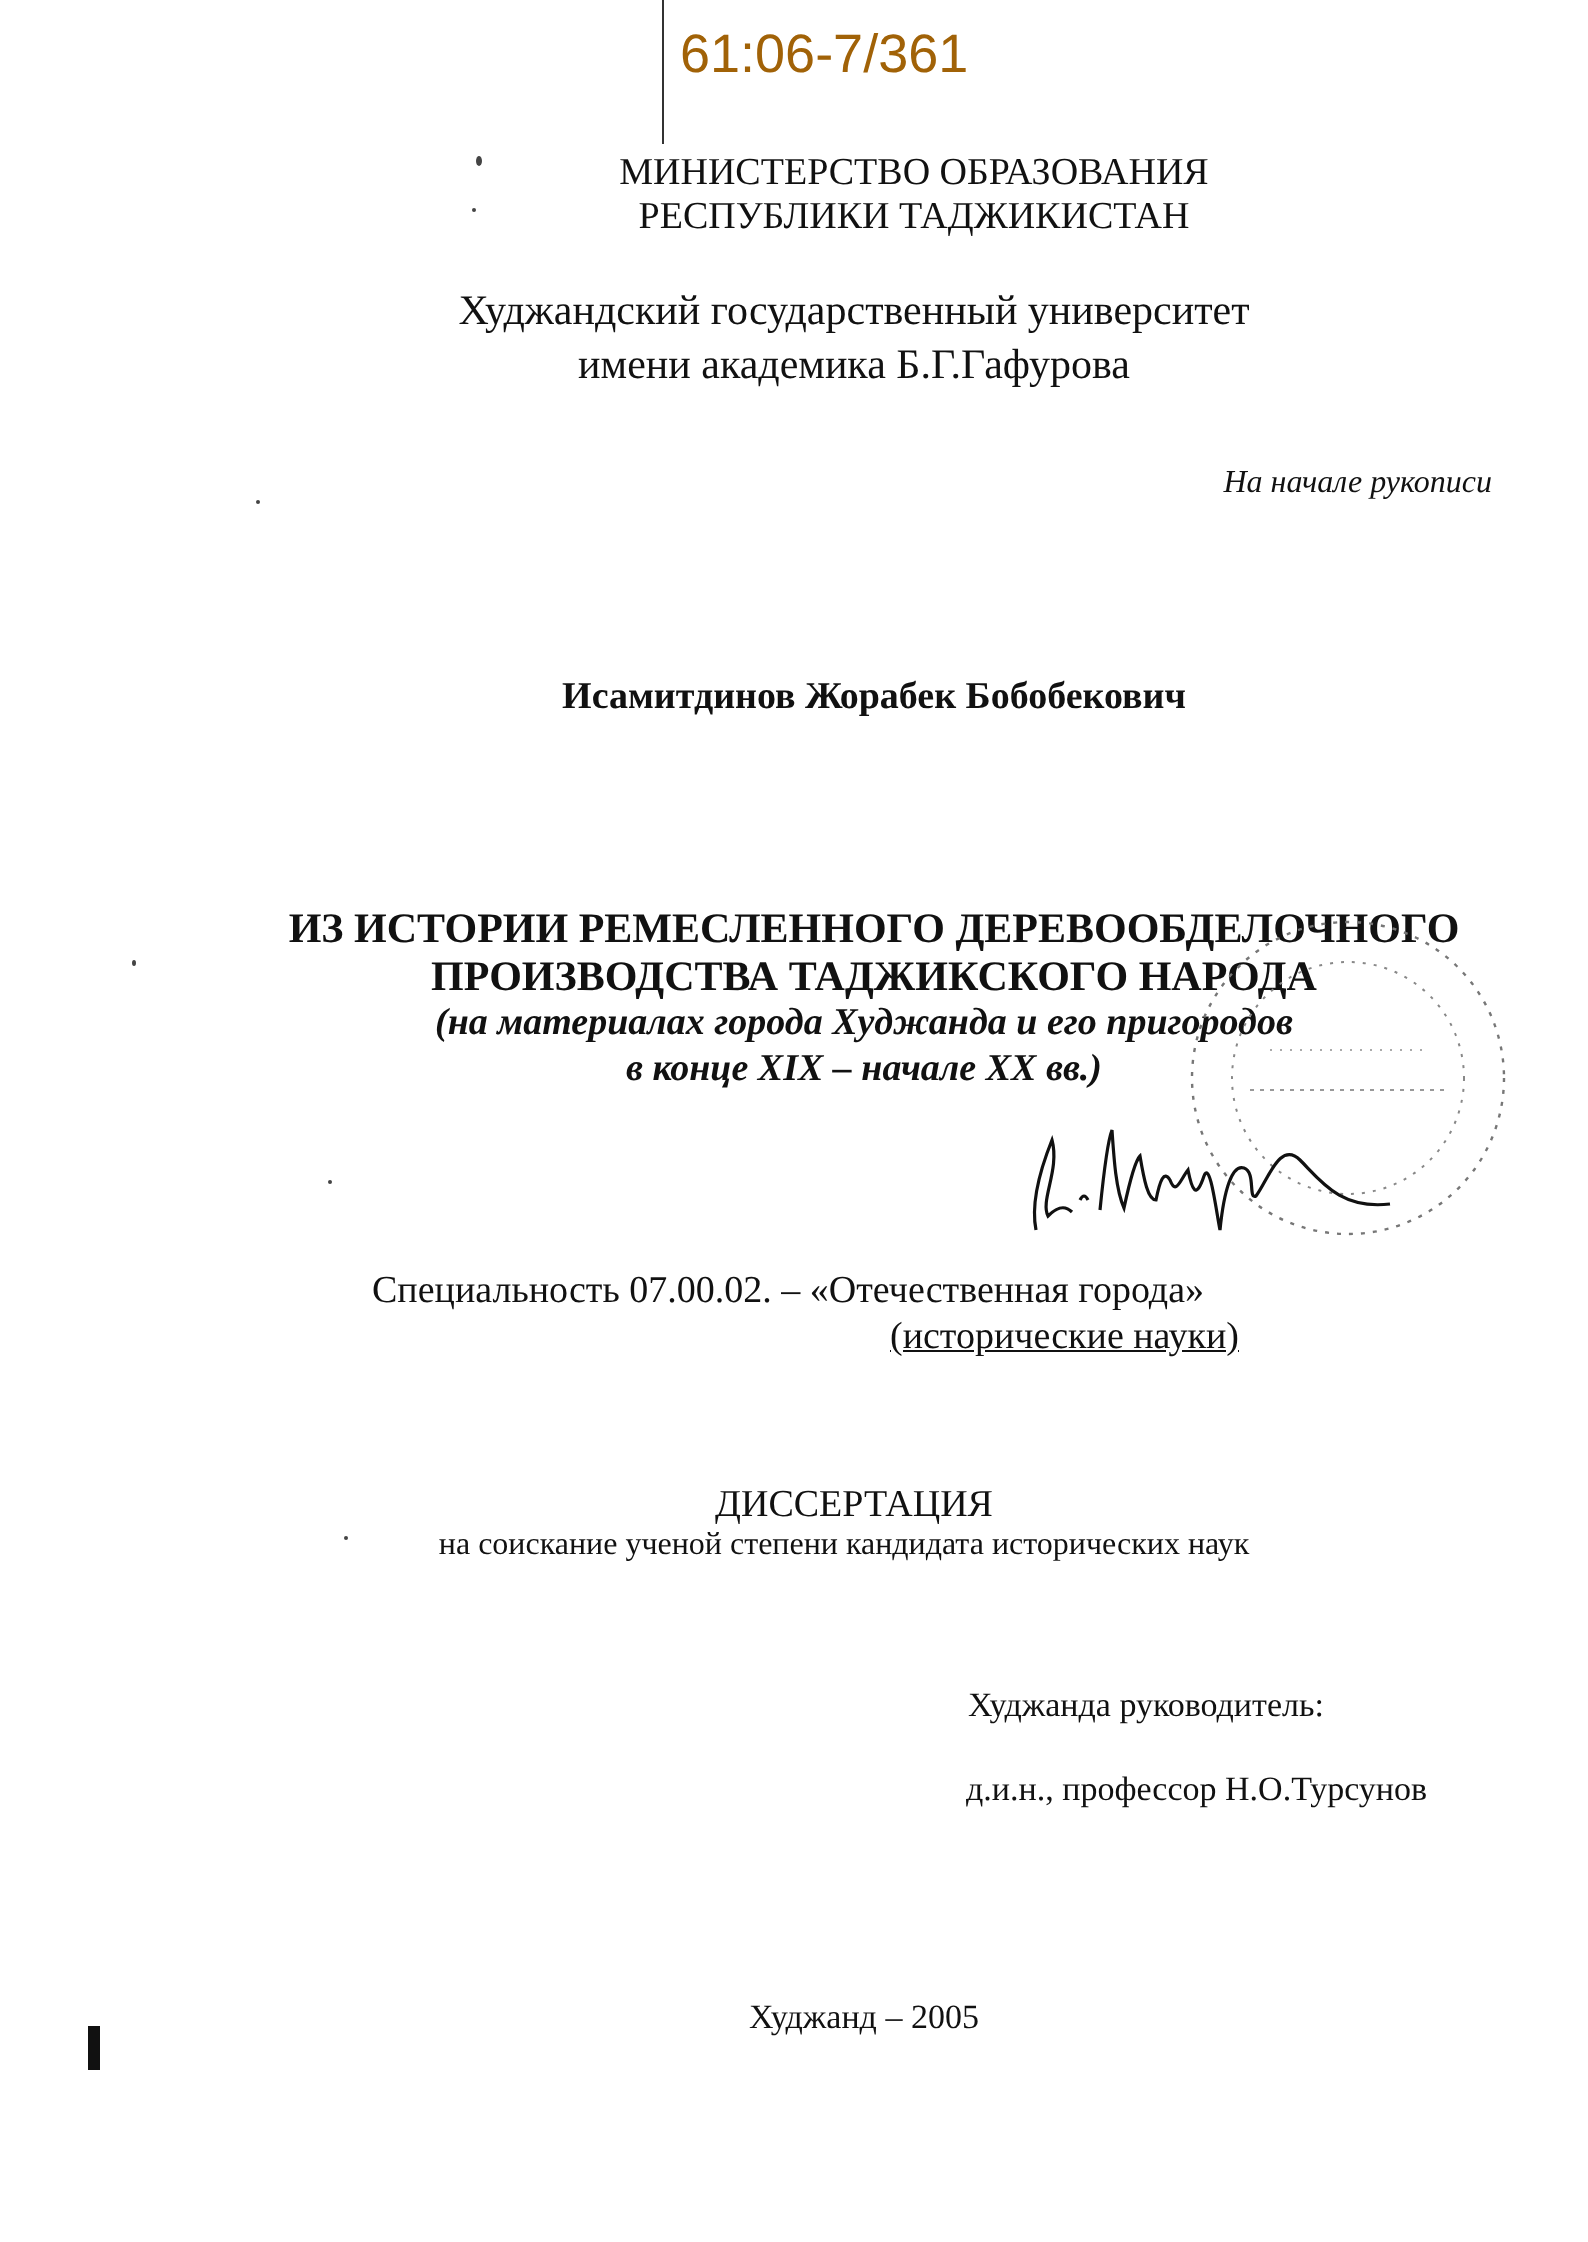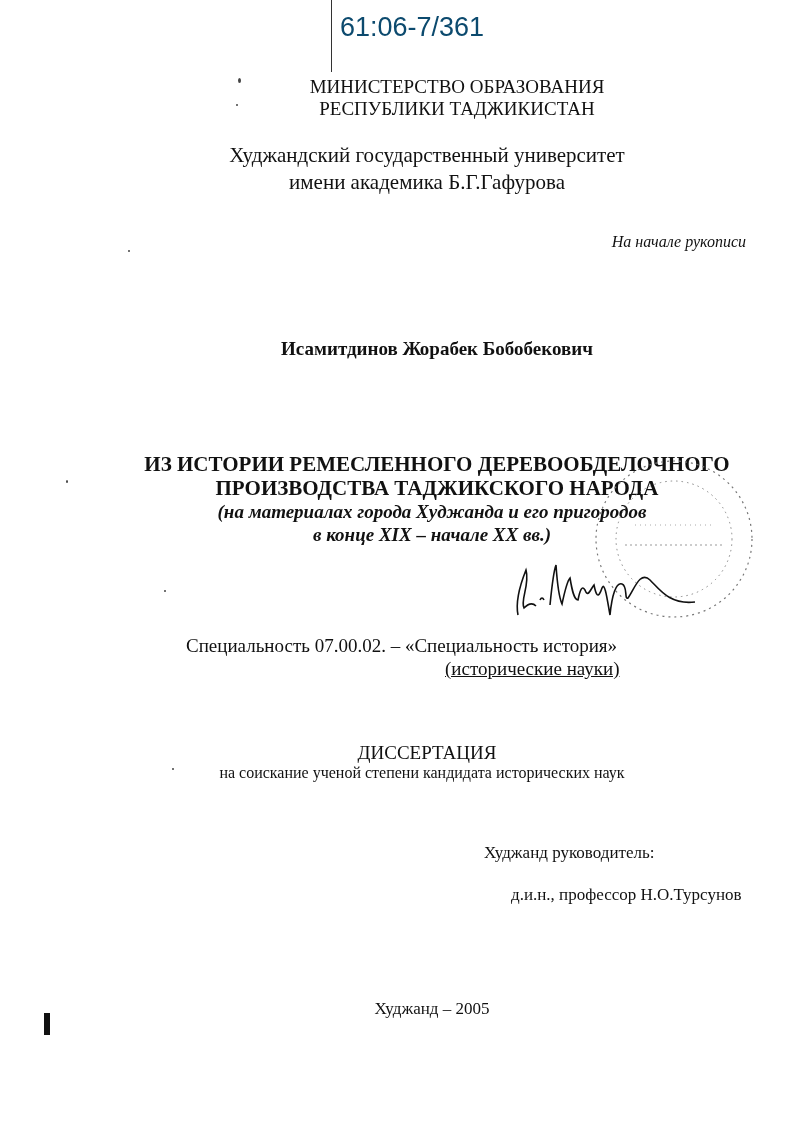--- a/index.html
+++ b/index.html
@@ -1,33 +1,33 @@
 <!DOCTYPE html>
 <html><head>
   <meta charset="utf-8">
   <style>
     html, body { margin: 0; padding: 0; background: #ffffff; }
     body { width: 794px; height: 1121px; position: relative; overflow: hidden;
            font-family: "Liberation Serif", serif; color: #111; }
     .abs { position: absolute; white-space: nowrap; }
     .archive-no { left: 340px; top: 12px; font-family: "Liberation Sans", sans-serif;
-                  font-size: 27px; color: #0c4a6e; }
+                  font-size: 27px; color: #a16207; }
     .vline { left: 331px; top: 0; width: 1px; height: 72px; background: #333; }
     .ministry { font-size: 19px; line-height: 22px; top: 76px; left: 60px; width: 794px; text-align:center; }
     .uni { font-size: 21px; line-height: 27px; top: 142px; left: 30px; width: 794px; text-align:center; }
     .rights { right: 48px; top: 233px; font-size: 16px; font-style: italic; }
     .author { top: 338px; font-size: 19px; font-weight: bold; left: 40px; width: 794px; text-align:center; }
     .title { top: 452px; font-size: 21px; font-weight: bold; line-height: 24px; left: 40px; width: 794px; text-align:center; }
     .subtitle { top: 500px; font-size: 19px; font-weight: bold; font-style: italic; line-height: 23px; left: 35px; width: 794px; text-align:center; }
     .spec { top: 633px; left: 186px; font-size: 19px; line-height: 25px; }
     .spec2 { top: 658px; left: 445px; font-size: 19px; text-decoration: underline; }
     .diss { top: 742px; font-size: 19px; left: 30px; width: 794px; text-align:center; }
     .diss2 { top: 764px; font-size: 16px; left: 25px; width: 794px; text-align:center; }
     .sup-label { top: 843px; left: 484px; font-size: 17px; }
-    .sup-name { top: 885px; left: 483px; font-size: 17px; margin-left: 28px; }
+    .sup-name { top: 885px; left: 483px; font-size: 17px; }
     .city { top: 999px; font-size: 17px; left: 35px; width: 794px; text-align:center; }
     .stamp { left: 590px; top: 455px; width: 168px; height: 168px; }
     .signature { left: 510px; top: 560px; width: 200px; height: 60px; }
     .speck { position: absolute; background: #444; border-radius: 50%; }
     .mark { left: 44px; top: 1013px; width: 6px; height: 22px; background: #111; }
   </style>
 </head>
 <body>
 
 <div class="abs vline"></div>
@@ -61,27 +61,27 @@
   <circle cx="84" cy="84" r="58" fill="none" stroke="#888" stroke-width="1" stroke-dasharray="1.5 4"></circle>
   <line x1="35" y1="90" x2="135" y2="90" stroke="#999" stroke-width="1" stroke-dasharray="2 3"></line>
   <line x1="45" y1="70" x2="125" y2="70" stroke="#aaa" stroke-width="1" stroke-dasharray="1 4"></line>
 </svg>
 
 <svg class="abs signature" viewBox="0 0 200 60">
   <path d="M8 55 C 5 40, 12 20, 16 10 C 20 25, 10 40, 14 48 C 18 44, 22 42, 26 46 M30 40 q2 -4 4 0" fill="none" stroke="#111" stroke-width="1.6"></path>
   <path d="M40 45 C 42 25, 44 10, 46 5 C 47 20, 48 35, 52 44 C 55 30, 58 20, 60 18 C 62 30, 64 40, 68 40 C 70 30, 72 25, 75 30 C 78 38, 80 30, 84 25 C 86 35, 88 40, 92 28 C 95 20, 98 45, 100 55 C 102 35, 106 22, 112 24 C 118 26, 114 40, 118 38 C 124 30, 130 10, 140 20 C 150 30, 160 45, 185 42" fill="none" stroke="#111" stroke-width="1.6"></path>
 </svg>
 
-<div class="abs spec">Специальность 07.00.02. – «Специальность история»</div>
+<div class="abs spec">Специальность 07.00.02. – «Отечественная города»</div>
 <div class="abs spec2">(исторические науки)</div>
 
 <div class="abs diss">ДИССЕРТАЦИЯ</div>
 <div class="abs diss2">на соискание ученой степени кандидата исторических наук</div>
 
-<div class="abs sup-label">Худжанд руководитель:</div>
+<div class="abs sup-label">Худжанда руководитель:</div>
 <div class="abs sup-name">д.и.н., профессор Н.О.Турсунов</div>
 
 <div class="abs city">Худжанд – 2005</div>
 
 <div class="abs mark"></div>
 <div class="speck" style="left:238px;top:78px;width:3px;height:5px;"></div>
 <div class="speck" style="left:236px;top:104px;width:2px;height:2px;"></div>
 <div class="speck" style="left:128px;top:250px;width:2px;height:2px;"></div>
 <div class="speck" style="left:66px;top:480px;width:2px;height:3px;"></div>
 <div class="speck" style="left:164px;top:590px;width:2px;height:2px;"></div>

